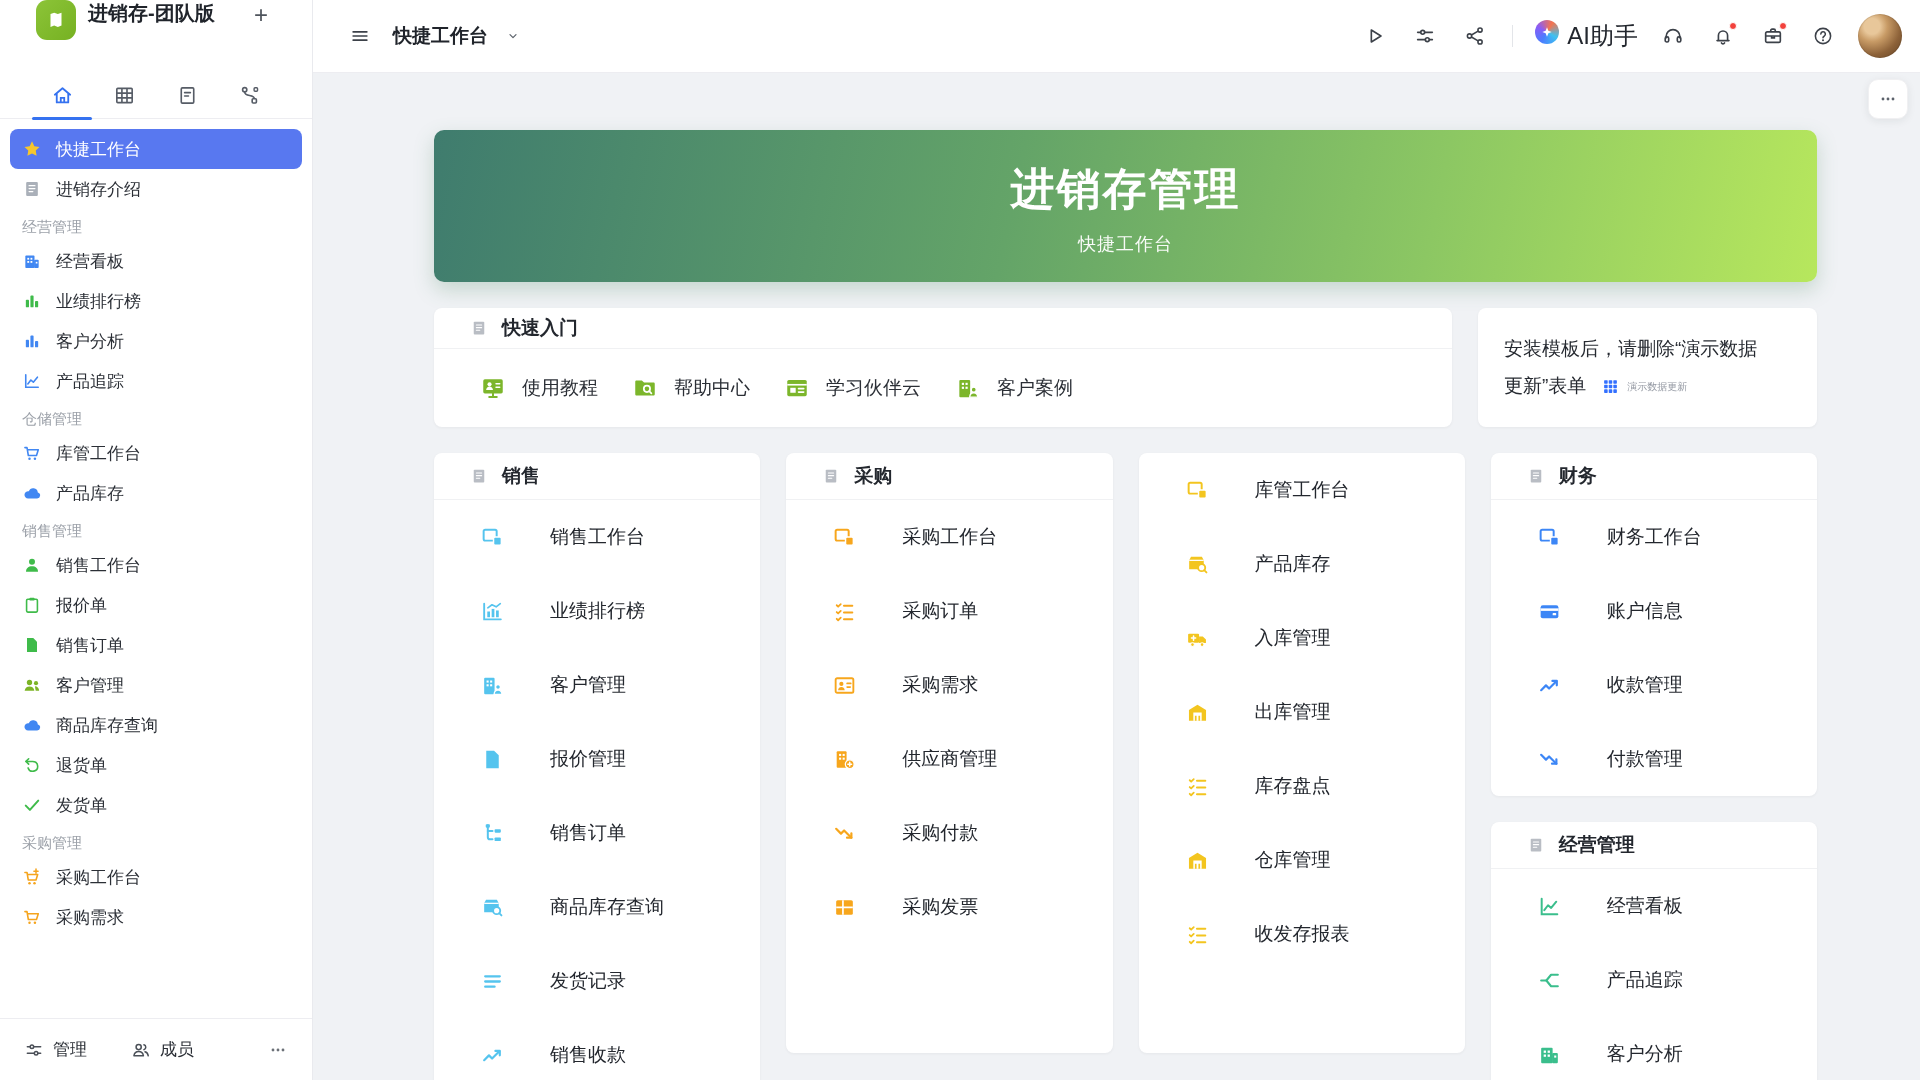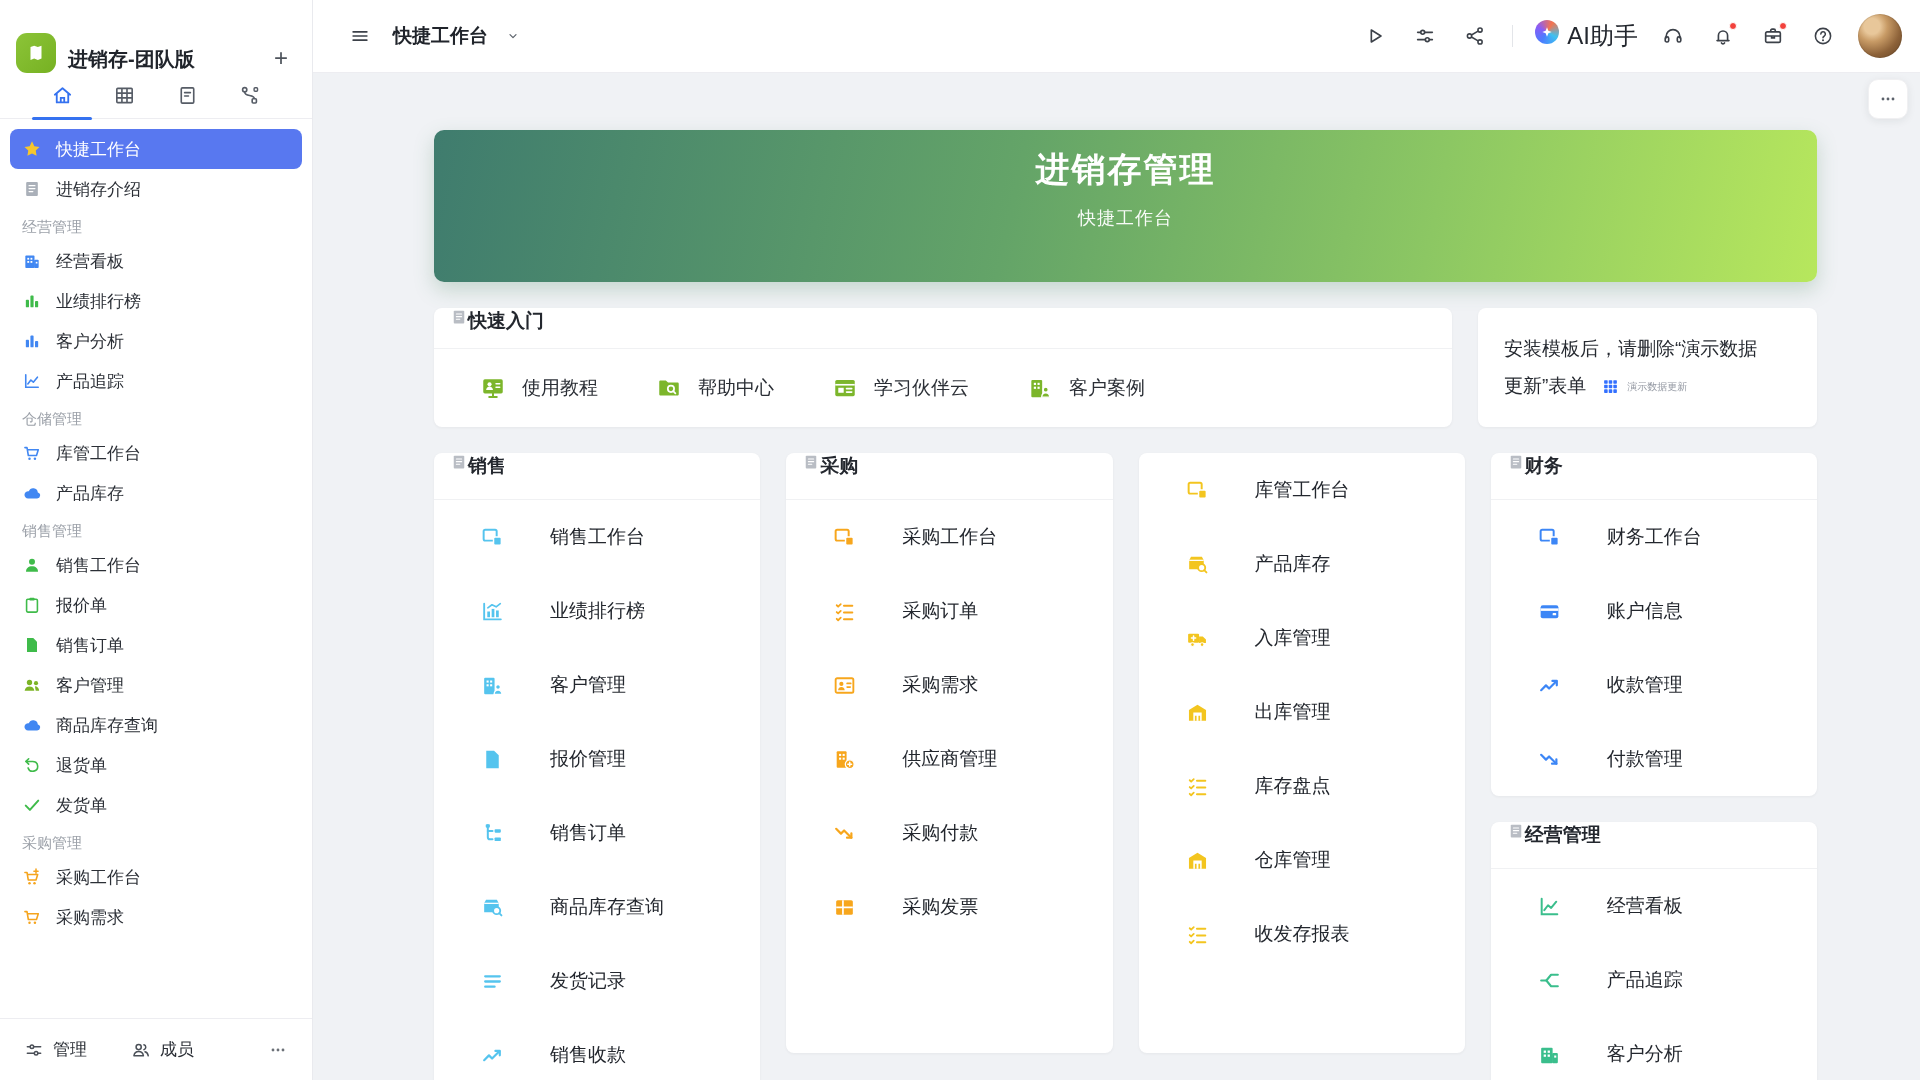--- a/index.html
+++ b/index.html
@@ -2,21 +2,21 @@
 <html><head>
 <meta charset="utf-8">
 <style>
   html,body{margin:0;padding:0;width:1920px;height:1080px;overflow:hidden;
     font-family:"Liberation Sans","DejaVu Sans",sans-serif;background:#fff;color:#23272e;}
   *{box-sizing:border-box}
   .app{display:flex;width:1920px;height:1080px}
 
   
   .sidebar{width:313px;height:1080px;background:#fff;border-right:1px solid #e9eaee;display:flex;flex-direction:column}
-  .side-head{height:73px;display:flex;align-items:flex-end;padding:0 16px;flex:none}
+  .side-head{height:73px;display:flex;align-items:flex-start;padding:0 36px;flex:none}
   .logo{width:40px;height:40px;border-radius:11px;background:linear-gradient(135deg,#8cc438,#76b122);display:flex;align-items:center;justify-content:center;flex:none}
   .logo svg{width:22px;height:22px}
   .app-title{margin-left:12px;font-size:20px;font-weight:700;color:#20242b;white-space:nowrap}
   .plus-btn{margin-left:auto;width:30px;height:30px;border:none;background:none;color:#4e545c;font-size:24px;line-height:28px;cursor:pointer;padding:0}
   .side-tabs{height:46px;display:flex;align-items:center;justify-content:space-between;padding:0 34px;border-bottom:1px solid #ededf1;position:relative;flex:none}
   .tab{width:56px;height:42px;display:flex;align-items:center;justify-content:center;background:none;border:none;color:#565c66;cursor:pointer;position:relative;padding:0}
   .tab svg{width:23px;height:23px}
   .tab.active{color:#3572f0}
   .tab.active::after{content:"";position:absolute;left:-2px;right:-2px;bottom:-3px;height:3px;background:#3572f0;border-radius:2px}
   .side-menu{flex:1;overflow:hidden;padding:10px 10px 0 10px}
@@ -48,30 +48,30 @@
   .avatar{width:44px;height:44px;border-radius:50%;border:none;cursor:pointer;margin-left:4px;
     background:radial-gradient(circle at 32% 28%,#e8c79a 0 18%,#c89b66 35%,#8d6239 65%,#5f4023 100%);box-shadow:inset 0 0 0 1px rgba(0,0,0,.08)}
 
   .content{flex:1;background:#f0f2f5;position:relative;overflow:hidden}
   .more-btn{position:absolute;top:6px;right:12px;width:40px;height:40px;border-radius:10px;background:#fff;border:1px solid #f0f0f2;box-shadow:0 2px 8px rgba(31,35,41,.08);color:#5c626b;cursor:pointer;display:flex;align-items:center;justify-content:center}
   .more-btn svg{width:20px;height:20px}
 
   .banner{margin:57px 103px 0 121px;height:152px;border-radius:10px;
     background:linear-gradient(102deg,#3f7c6e 0%,#64a468 42%,#8cc763 72%,#b7e75d 100%);
     box-shadow:0 8px 20px rgba(70,130,90,.25);text-align:center;color:#fff}
-  .banner h1{margin:12px;padding-top:17px;font-size:34px;font-weight:700;letter-spacing:2px}
+  .banner h1{margin:12px;padding-top:30px;font-size:44px;font-weight:700;letter-spacing:2px}
   .banner p{margin:13px 0 0 0;font-size:18px;color:rgba(255,255,255,.95);letter-spacing:1px}
 
   .row2{margin:26px 103px 0 121px;display:flex;gap:26px}
   .card{background:#fff;border-radius:8px;box-shadow:0 1px 3px rgba(31,35,41,.05)}
   .quickstart{flex:1;height:119px}
-  .card-head{height:41px;display:flex;gap:0;padding:0 16px;border-bottom:1px solid #f0f1f3}
+  .card-head{height:41px;display:flex;align-items:center;gap:14px;padding:0 36px;border-bottom:1px solid #f0f1f3}
   .card-head .ic{width:18px;height:18px;color:#b9bdc4}
   .card-title{font-size:19px;font-weight:700;color:#23272e}
-  .q-links{height:77px;display:flex;align-items:center;padding:0 46px;gap:58px}
+  .q-links{height:77px;display:flex;align-items:center;padding:0 46px;gap:34px}
   .q-link{display:flex;align-items:center;gap:16px;background:none;border:none;cursor:pointer;font-size:19px;color:#2b2f36;padding:0}
   .q-link .ic{width:26px;height:26px;color:#7cb62b}
   .notice{width:339px;height:119px;padding:22px 26px 0 26px;font-size:19px;color:#262a31;line-height:37px}
   .notice .demo-link{display:inline-flex;align-items:center;gap:8px;margin-left:16px;vertical-align:middle;background:none;border:none;cursor:pointer;padding:0}
   .notice .demo-link .ic{width:17px;height:17px;color:#3370ff}
   .notice .demo-link span{font-size:10px;color:#9499a3}
 
   .cols{margin:26px 103px 0 121px;display:flex;gap:26px;align-items:flex-start}
   .col{flex:1;display:flex;flex-direction:column;gap:26px;min-width:0}
   .feature-card .card-head{height:47px}

